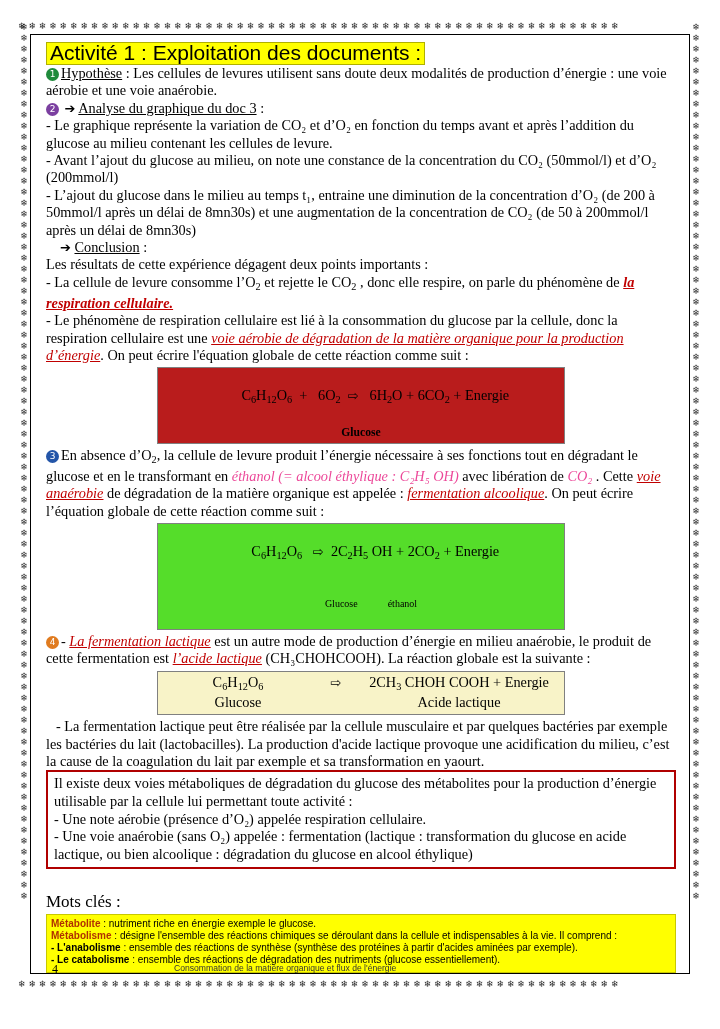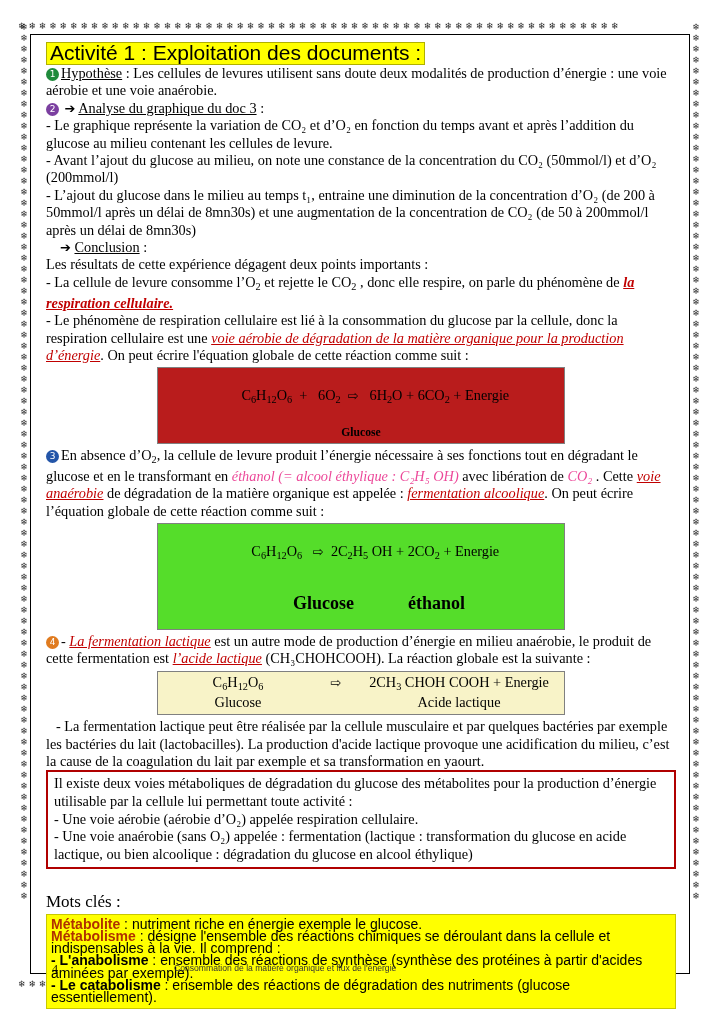--- a/index.html
+++ b/index.html
@@ -135,24 +135,23 @@
   }
   .eq-pink   { background: #b91c1c; width: 408px; }
   .eq-green  { background: #55dd2a; width: 408px; }
   .eq-yellow { background: #f8f3c8; width: 408px; }
   .eq-line {
     font-size: 14.3px;
     line-height: 17px;
     white-space: pre;
   }
   .eq-sub {
-    font-size: 18px;
+    font-size: 10px;
     line-height: 15px;
     white-space: pre;
-    font-weight: bold;
   }
   .eq-sub.bold { font-weight: bold; font-size: 11.6px; }
 
   .eq-row {
     display: flex;
     justify-content: center;
     align-items: baseline;
   }
   .eq-col-left  { width: 150px; text-align: center; }
   .eq-col-mid   { width: 46px;  text-align: center; }
@@ -180,21 +179,21 @@
     font-size: 17px;
     margin-top: 24px;
     margin-bottom: 3px;
   }
   .motscles-box {
     background: #ffff00;
     border: 1px solid #c8c800;
     box-sizing: border-box;
     padding: 3px 4px 5px 4px;
     font-family: "Liberation Sans", sans-serif;
-    font-size: 14px;
+    font-size: 10px;
     line-height: 12.2px;
     color: #000;
   }
   .mc-term { font-weight: bold; }
   .mc-term-red { font-weight: bold; color: #b03000; }
 
   
   .footer {
     position: absolute;
     left: 0;
@@ -455,21 +454,21 @@
       </div>
       <div class="eq-row eq-line">
         <span class="eq-col-left">Glucose</span><span class="eq-col-mid"></span><span class="eq-col-right">Acide lactique</span>
       </div>
     </div>
 
     <p style="text-indent:10px;">- La fermentation lactique peut être réalisée par la cellule musculaire et par quelques bactéries par exemple les bactéries du lait (lactobacilles). La production d'acide lactique provoque une acidification du milieu, c’est la cause de la coagulation du lait par exemple et sa transformation en yaourt.</p>
 
     <div class="bilan-box">
       <p>Il existe deux voies métaboliques de dégradation du glucose des métabolites pour la production d’énergie utilisable par la cellule lui permettant toute activité :</p>
-      <p>- Une voie aérobie (aérobie d’O₂) appelée respiration cellulaire.</p>
+      <p>- Une note aérobie (présence d’O₂) appelée respiration cellulaire.</p>
       <p>- Une voie anaérobie (sans O₂) appelée : fermentation (lactique : transformation du glucose en acide lactique, ou bien alcoolique : dégradation du glucose en alcool éthylique)</p>
     </div>
 
     <div class="motscles-label">Mots clés :</div>
     <div class="motscles-box">
       <div><span class="mc-term-red">Métabolite</span><span> : nutriment riche en énergie exemple le glucose.</span></div>
       <div><span class="mc-term-red">Métabolisme</span><span> : désigne l'ensemble des réactions chimiques se déroulant dans la cellule et indispensables à la vie. Il comprend :</span></div>
       <div><span class="mc-term">- L'anabolisme</span><span> : ensemble des réactions de synthèse (synthèse des protéines à partir d'acides aminées par exemple).</span></div>
       <div><span class="mc-term">- Le catabolisme</span><span> : ensemble des réactions de dégradation des nutriments (glucose essentiellement).</span></div>
     </div>

